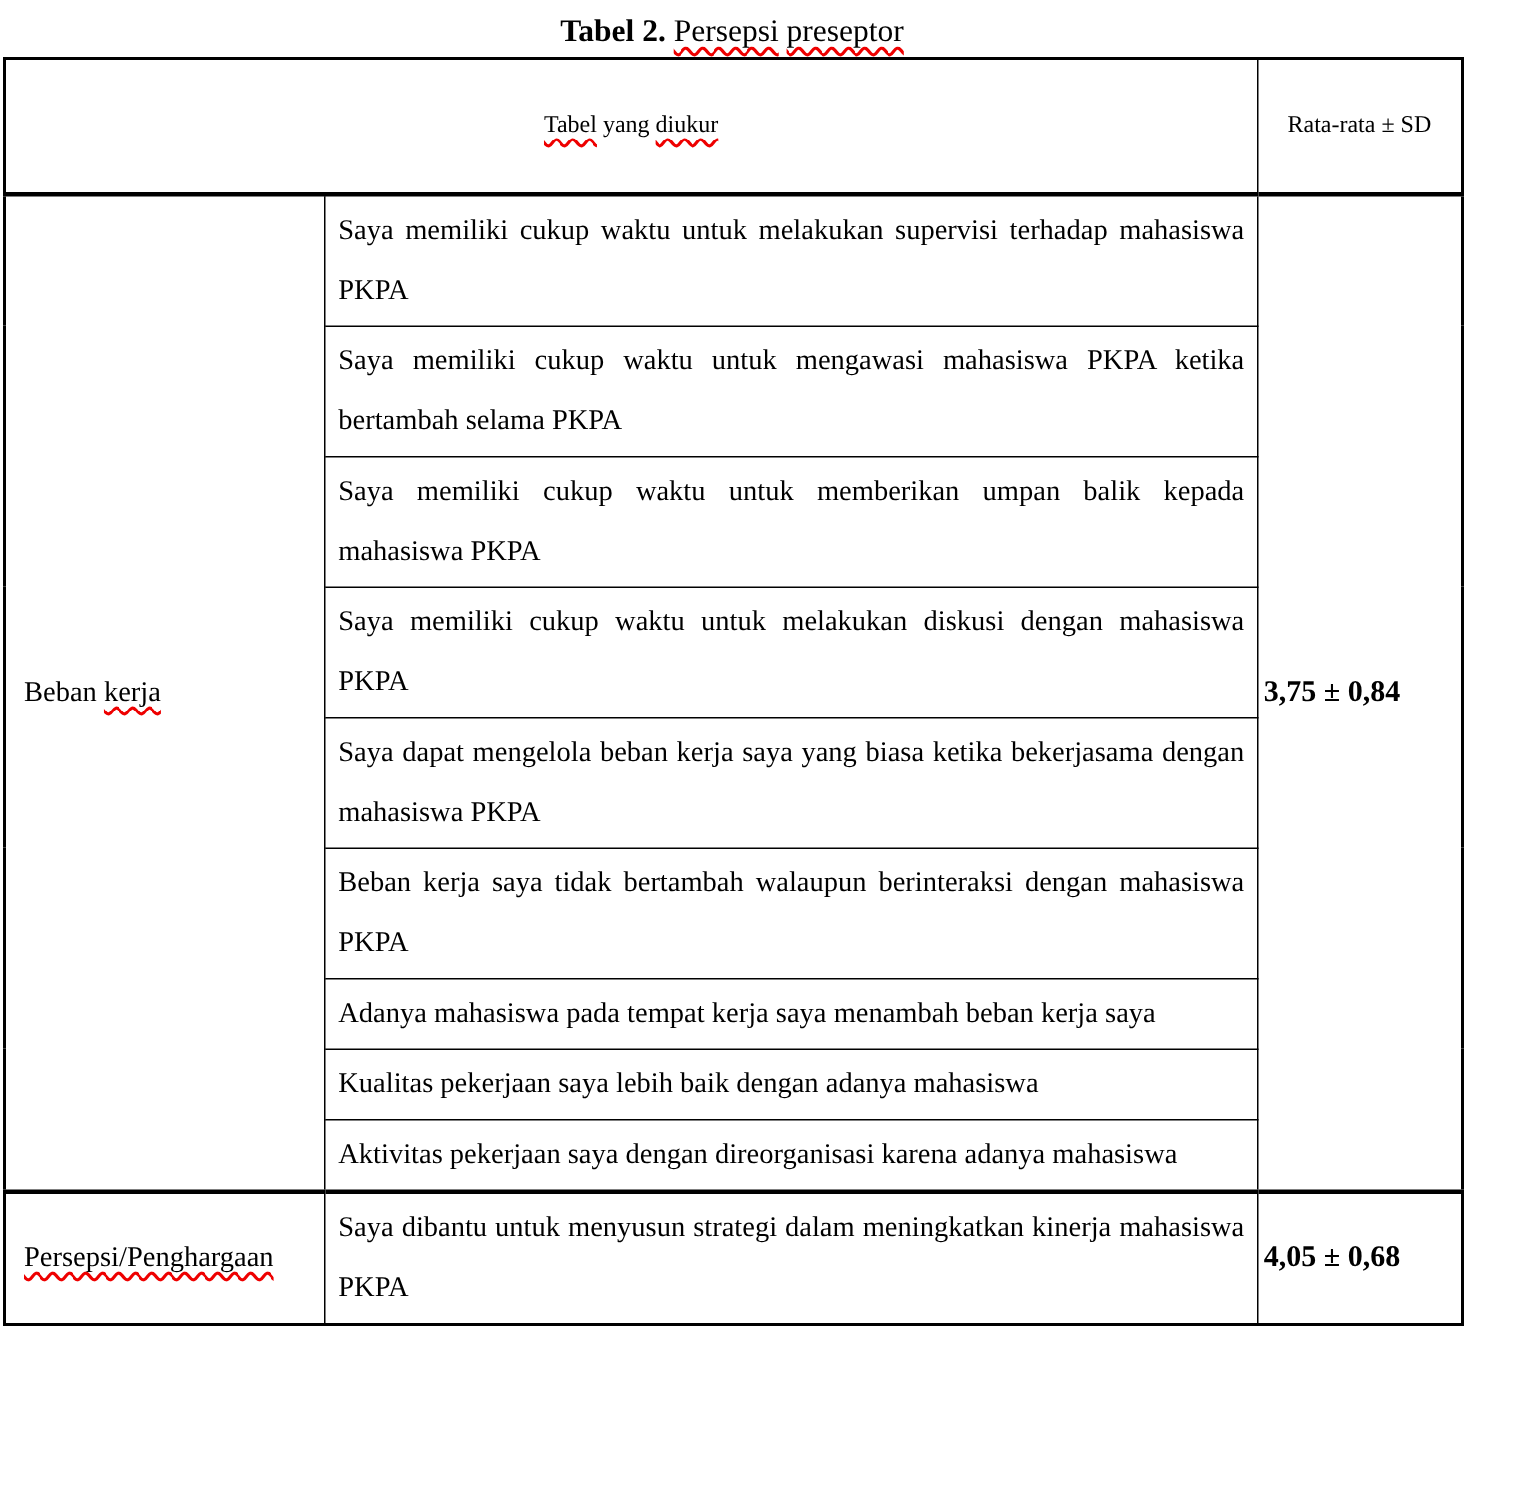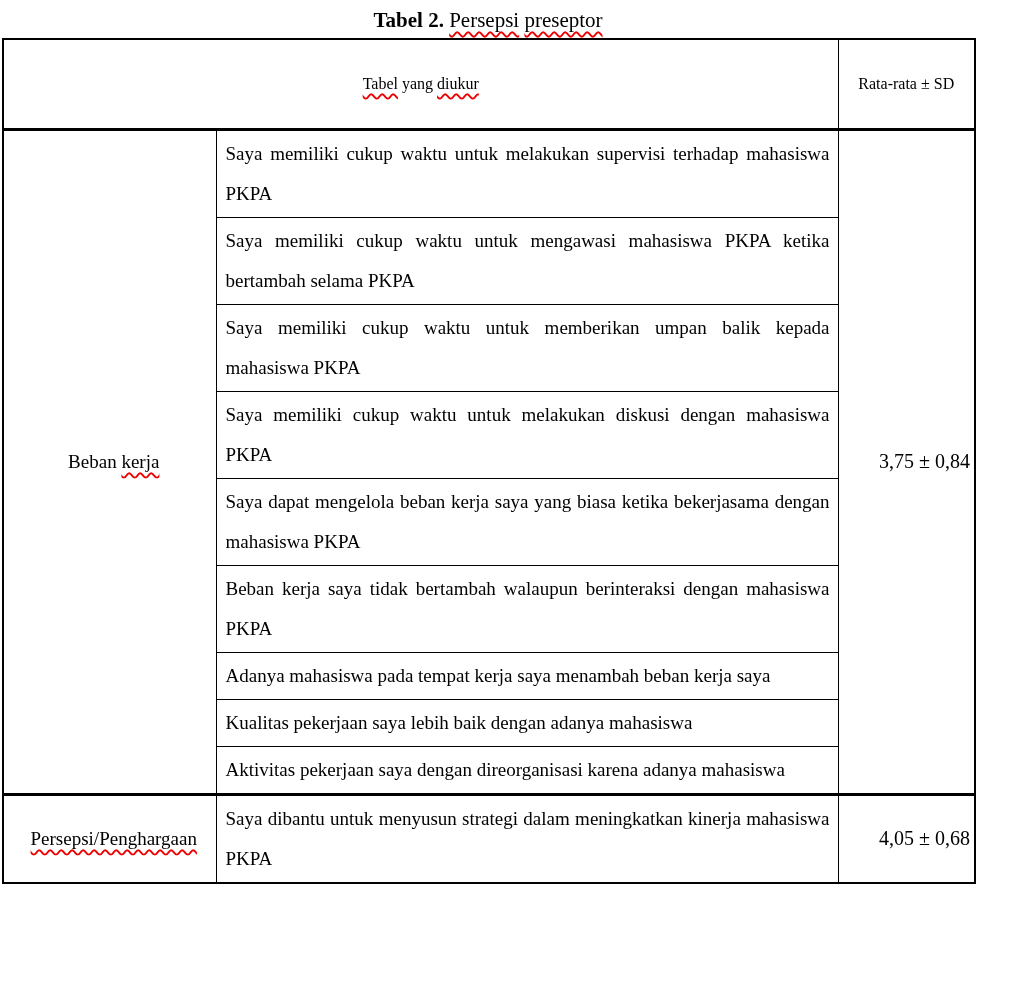--- a/index.html
+++ b/index.html
@@ -74,26 +74,26 @@
     padding: 3px 8px 3px 9px;
     line-height: 40px;
     text-align: justify;
     text-justify: inter-word;
     min-height: 44px;
     height: 44px; 
   }
   td.category-cell {
     padding: 0 4px 0 12px;
     line-height: 28px;
-    text-align: center;
+    text-align: left;
     white-space: nowrap;
   }
   td.value-cell {
-    font-weight: normal;
-    text-align: right;
+    font-weight: bold;
+    text-align: left;
     padding: 0 4px;
     font-size: 20px;
   }
   tr.section-start td {
     border-top: 3px solid var(--border-color);
   }
 </style>
 </head>
 <body>
 

